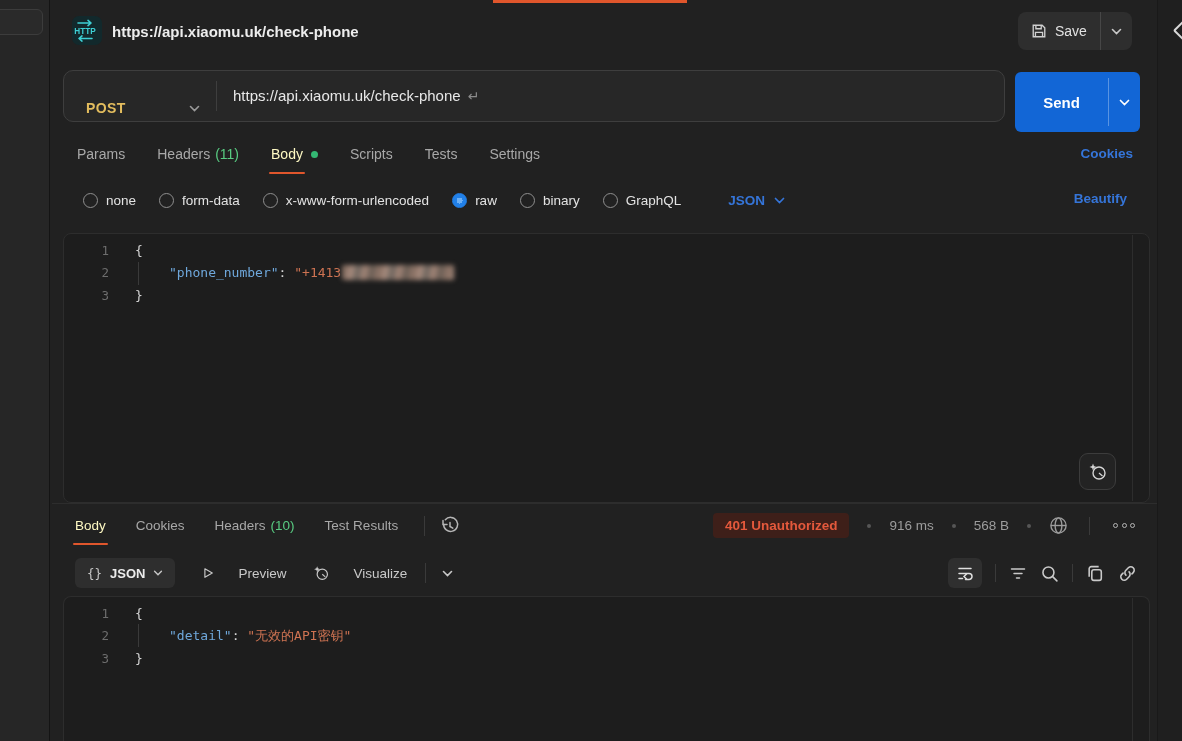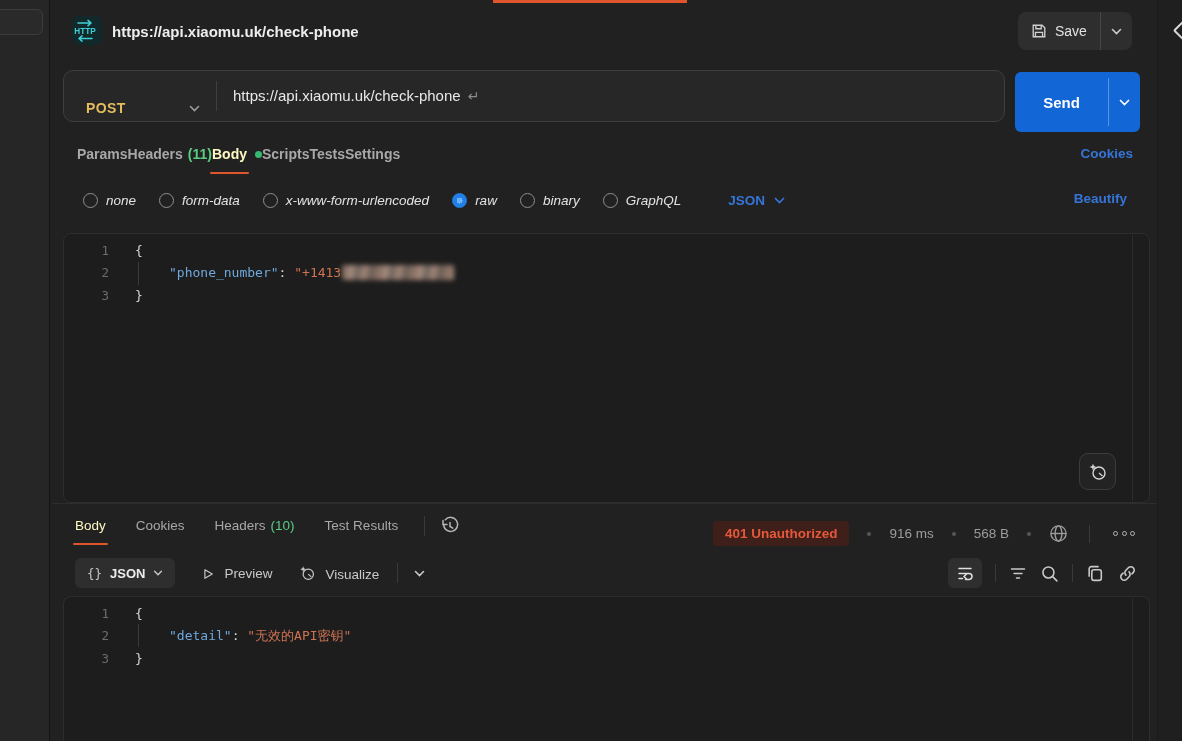--- a/index.html
+++ b/index.html
@@ -30,21 +30,21 @@
   .method{width:152px;padding:0 16px 0 22px;display:flex;align-items:center;justify-content:space-between;color:#e3bd5e;font-weight:700;font-size:14px;letter-spacing:.4px;cursor:pointer;margin-top:24px;}
   .url-divider{width:1px;height:30px;background:#3e3e3e;}
   .url-text{margin-left:16px;font-size:15px;color:#e8e8e8;}
   .ret{color:#8b8b8b;margin-left:7px;font-size:14px;}
   .send-btn{position:absolute;left:1015px;top:72px;width:125px;height:60px;background:#1266d6;border-radius:6px;display:flex;align-items:center;color:#fff;cursor:pointer;}
   .send-label{flex:1;text-align:center;font-weight:700;font-size:15px;}
   .send-sep{width:1px;height:48px;background:rgba(255,255,255,.3);}
   .send-chev{width:31px;display:flex;justify-content:center;}
 
   
-  .tabs-row{position:absolute;left:77px;top:132px;height:44px;display:flex;align-items:center;font-weight:bold;}
+  .tabs-row{position:absolute;left:77px;top:132px;height:44px;display:flex;align-items:center;gap:32px;}
   .tab{height:44px;display:flex;align-items:center;font-size:14px;color:#a8a8a8;cursor:pointer;position:relative;}
   .tab .tab-label{position:relative;display:inline-block;}
   .tab.active{color:#fef9c3;}
   .tab.active .tab-label::after{content:"";position:absolute;left:-2px;right:-2px;bottom:-12px;height:2.5px;background:#e0562c;border-radius:1px;}
   .tab .count{color:#59cc82;margin-left:5px;}
   .dot-green{width:7px;height:7px;border-radius:50%;background:#34b873;margin-left:8px;}
   .cookies-link{position:absolute;right:49px;top:146px;color:#3575d9;font-size:13.5px;font-weight:600;cursor:pointer;}
 
   
   .bodytype-row{position:absolute;left:83px;top:185px;height:30px;display:flex;align-items:center;}
@@ -70,33 +70,33 @@
   .tk-redact{display:inline-block;width:112px;height:15px;margin-left:1px;border-radius:2px;filter:blur(2.5px);
     background:repeating-linear-gradient(100deg,#8a7265 0 7px,#a3887b 7px 13px,#756a62 13px 20px,#9b8073 20px 27px,#6f6158 27px 34px);}
   .postbot{position:absolute;right:33px;bottom:12px;width:37px;height:37px;border:1px solid #3c3c3c;border-radius:9px;background:#232323;display:flex;align-items:center;justify-content:center;cursor:pointer;}
 
   
   .resp{position:absolute;left:52px;top:503px;right:25px;bottom:0;border-top:1px solid #2d2d2d;background:#212121;}
   .resp-tabs{position:absolute;left:23px;top:0;height:43px;display:flex;align-items:center;gap:30px;}
   .resp-tabs .tab{height:43px;font-size:13.5px;}
   .hist-group{position:absolute;left:372px;top:0;height:43px;display:flex;align-items:center;gap:14px;}
   .hist-sep{width:1px;height:20px;background:#3a3a3a;}
-  .status-group{position:absolute;right:20px;top:8px;height:43px;display:flex;align-items:center;gap:18px;}
+  .status-group{position:absolute;right:20px;top:0;height:43px;display:flex;align-items:center;gap:18px;}
   .status-badge{background:#3e1f19;color:#e4593c;font-weight:700;font-size:13.5px;padding:5px 12px;border-radius:4px;}
   .sep-dot{width:4px;height:4px;border-radius:50%;background:#565656;}
   .meta{color:#9c9c9c;font-size:13.5px;}
   .vdiv2{width:1px;height:18px;background:#3a3a3a;margin:0 3px;}
   .more{display:flex;gap:3.5px;align-items:center;padding:2px;cursor:pointer;}
   .more span{width:5px;height:5px;border:1.5px solid #b5b5b5;border-radius:50%;}
 
   .resp-toolbar{position:absolute;left:23px;top:49px;right:20px;height:40px;display:flex;align-items:center;}
   .json-dd{height:30px;background:#2e2e2e;border-radius:6px;display:flex;align-items:center;gap:8px;padding:0 12px;cursor:pointer;}
   .braces{color:#c8c8c8;font-family:"DejaVu Sans Mono",monospace;font-size:12.5px;}
   .json-lab{font-size:13px;font-weight:600;color:#ececec;}
-  .tb-item{display:flex;align-items:flex-end;gap:9px;color:#c9c9c9;font-size:13.5px;margin-left:26px;cursor:pointer;}
+  .tb-item{display:flex;align-items:center;gap:23px;color:#c9c9c9;font-size:13.5px;margin-left:26px;cursor:pointer;}
   .tb-sep{width:1px;height:20px;background:#3a3a3a;margin-left:18px;}
   .tb-chev{margin-left:16px;display:flex;cursor:pointer;}
   .right-icons{margin-left:auto;display:flex;align-items:center;gap:13px;}
   .wrap-pill{width:34px;height:30px;background:#2f2f2f;border-radius:6px;display:flex;align-items:center;justify-content:center;cursor:pointer;}
   .ricon{display:flex;cursor:pointer;}
   .icon-sep{width:1px;height:18px;background:#3a3a3a;}
 
   .resp-editor{position:absolute;left:11px;top:92px;right:7px;bottom:-1px;border-bottom:none;}
 </style>
 </head>
@@ -180,21 +180,21 @@
       <div class="tab">
         <span class="tab-label">Tests</span>
       </div>
       <div class="tab">
         <span class="tab-label">Settings</span>
       </div>
     </div>
   <div class="cookies-link">Cookies</div>
 
   <div class="bodytype-row">
-    <span id="bodytype" style="display:flex;align-items:center;font-style:italic;">
+    <span id="bodytype" style="display:flex;align-items:center;">
         <span class="radio-item">
           <span class="radio"></span>
           <span class="rlabel">none</span>
         </span>
         <span class="radio-item">
           <span class="radio"></span>
           <span class="rlabel">form-data</span>
         </span>
         <span class="radio-item">
           <span class="radio"></span>

